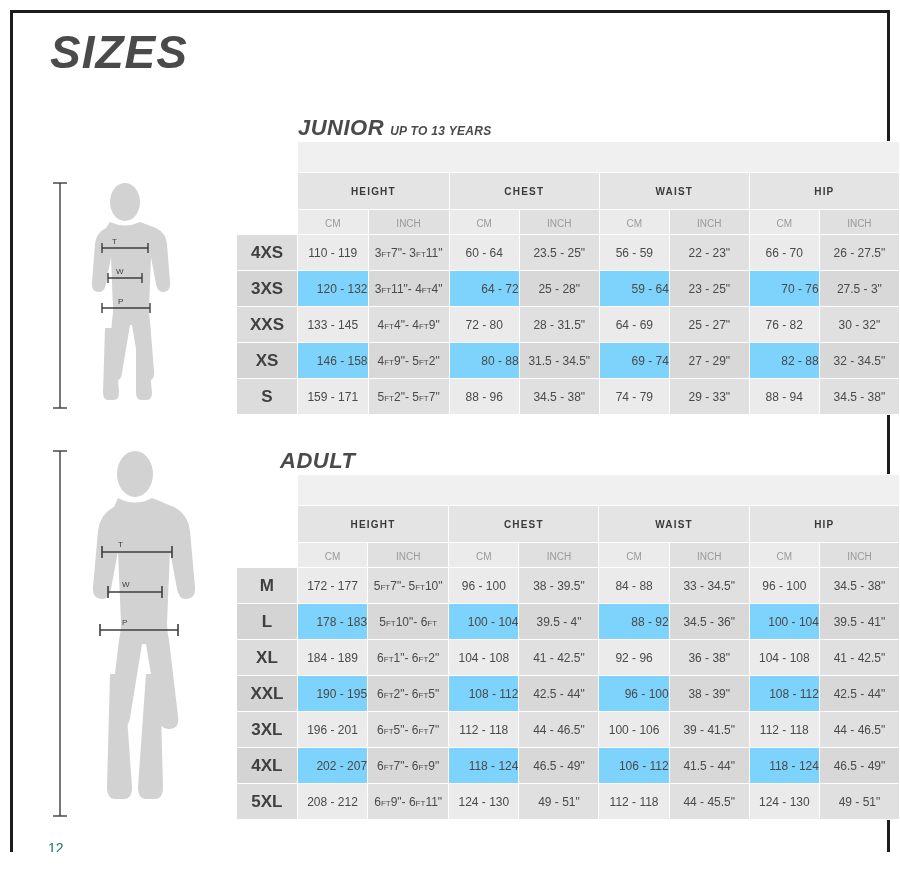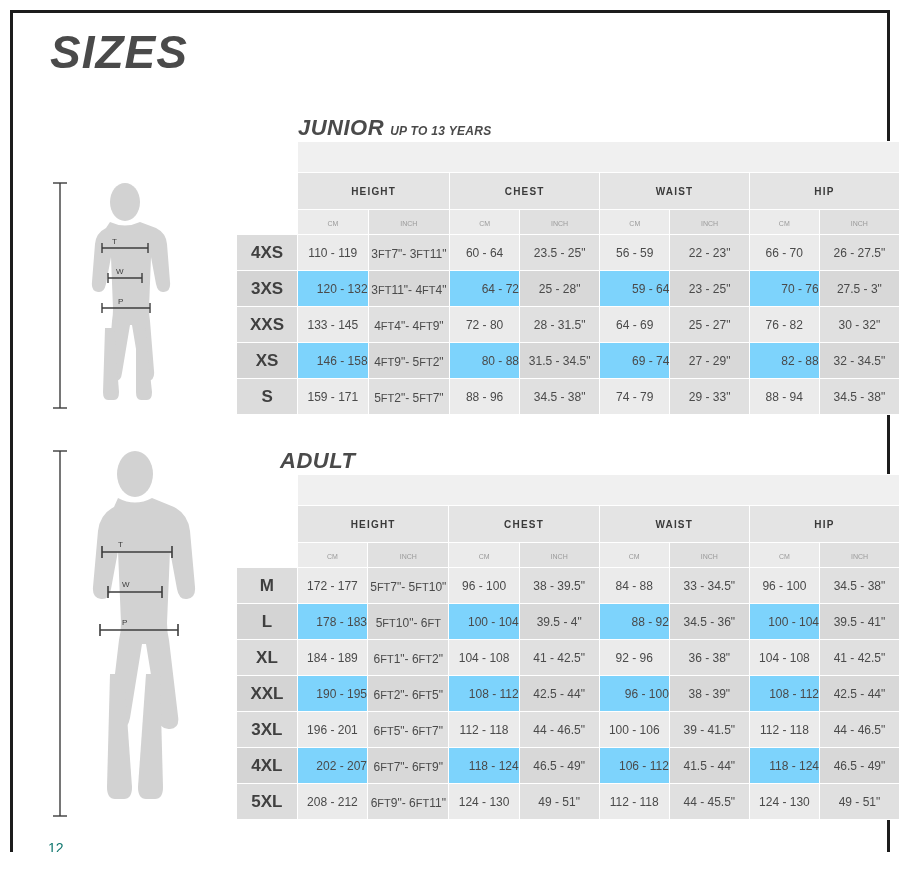--- a/index.html
+++ b/index.html
@@ -116,21 +116,21 @@
     color: #3a3a3a;
     background: #e4e4e4;
   }
   .row-group th.blank-left {
     background: #ffffff;
     border: none;
   }
 
   .row-unit td {
     height: 24px;
-    font-size: 10px;
+    font-size: 14px;
     color: #9a9a9a;
     background: #ebebeb;
     font-variant: small-caps;
   }
   .row-unit td.alt {
     background: #e0e0e0;
   }
   .row-unit td.blank-left {
     background: #ffffff;
     border: none;
@@ -157,21 +157,21 @@
     background: #7dd3fc;
     text-align: right;
   }
   .row-data.shade td.in-cell {
     background: #d8d8d8;
   }
   .row-data.shade td.size-name {
     background: #d4d4d4;
   }
   .ft {
-    font-size: 15px;
+    font-size: 11px;
     vertical-align: baseline;
     font-variant: small-caps;
   }
 </style>
 </head>
 <body>
 
 <div id="page">
 
   <div class="page-border"></div>

